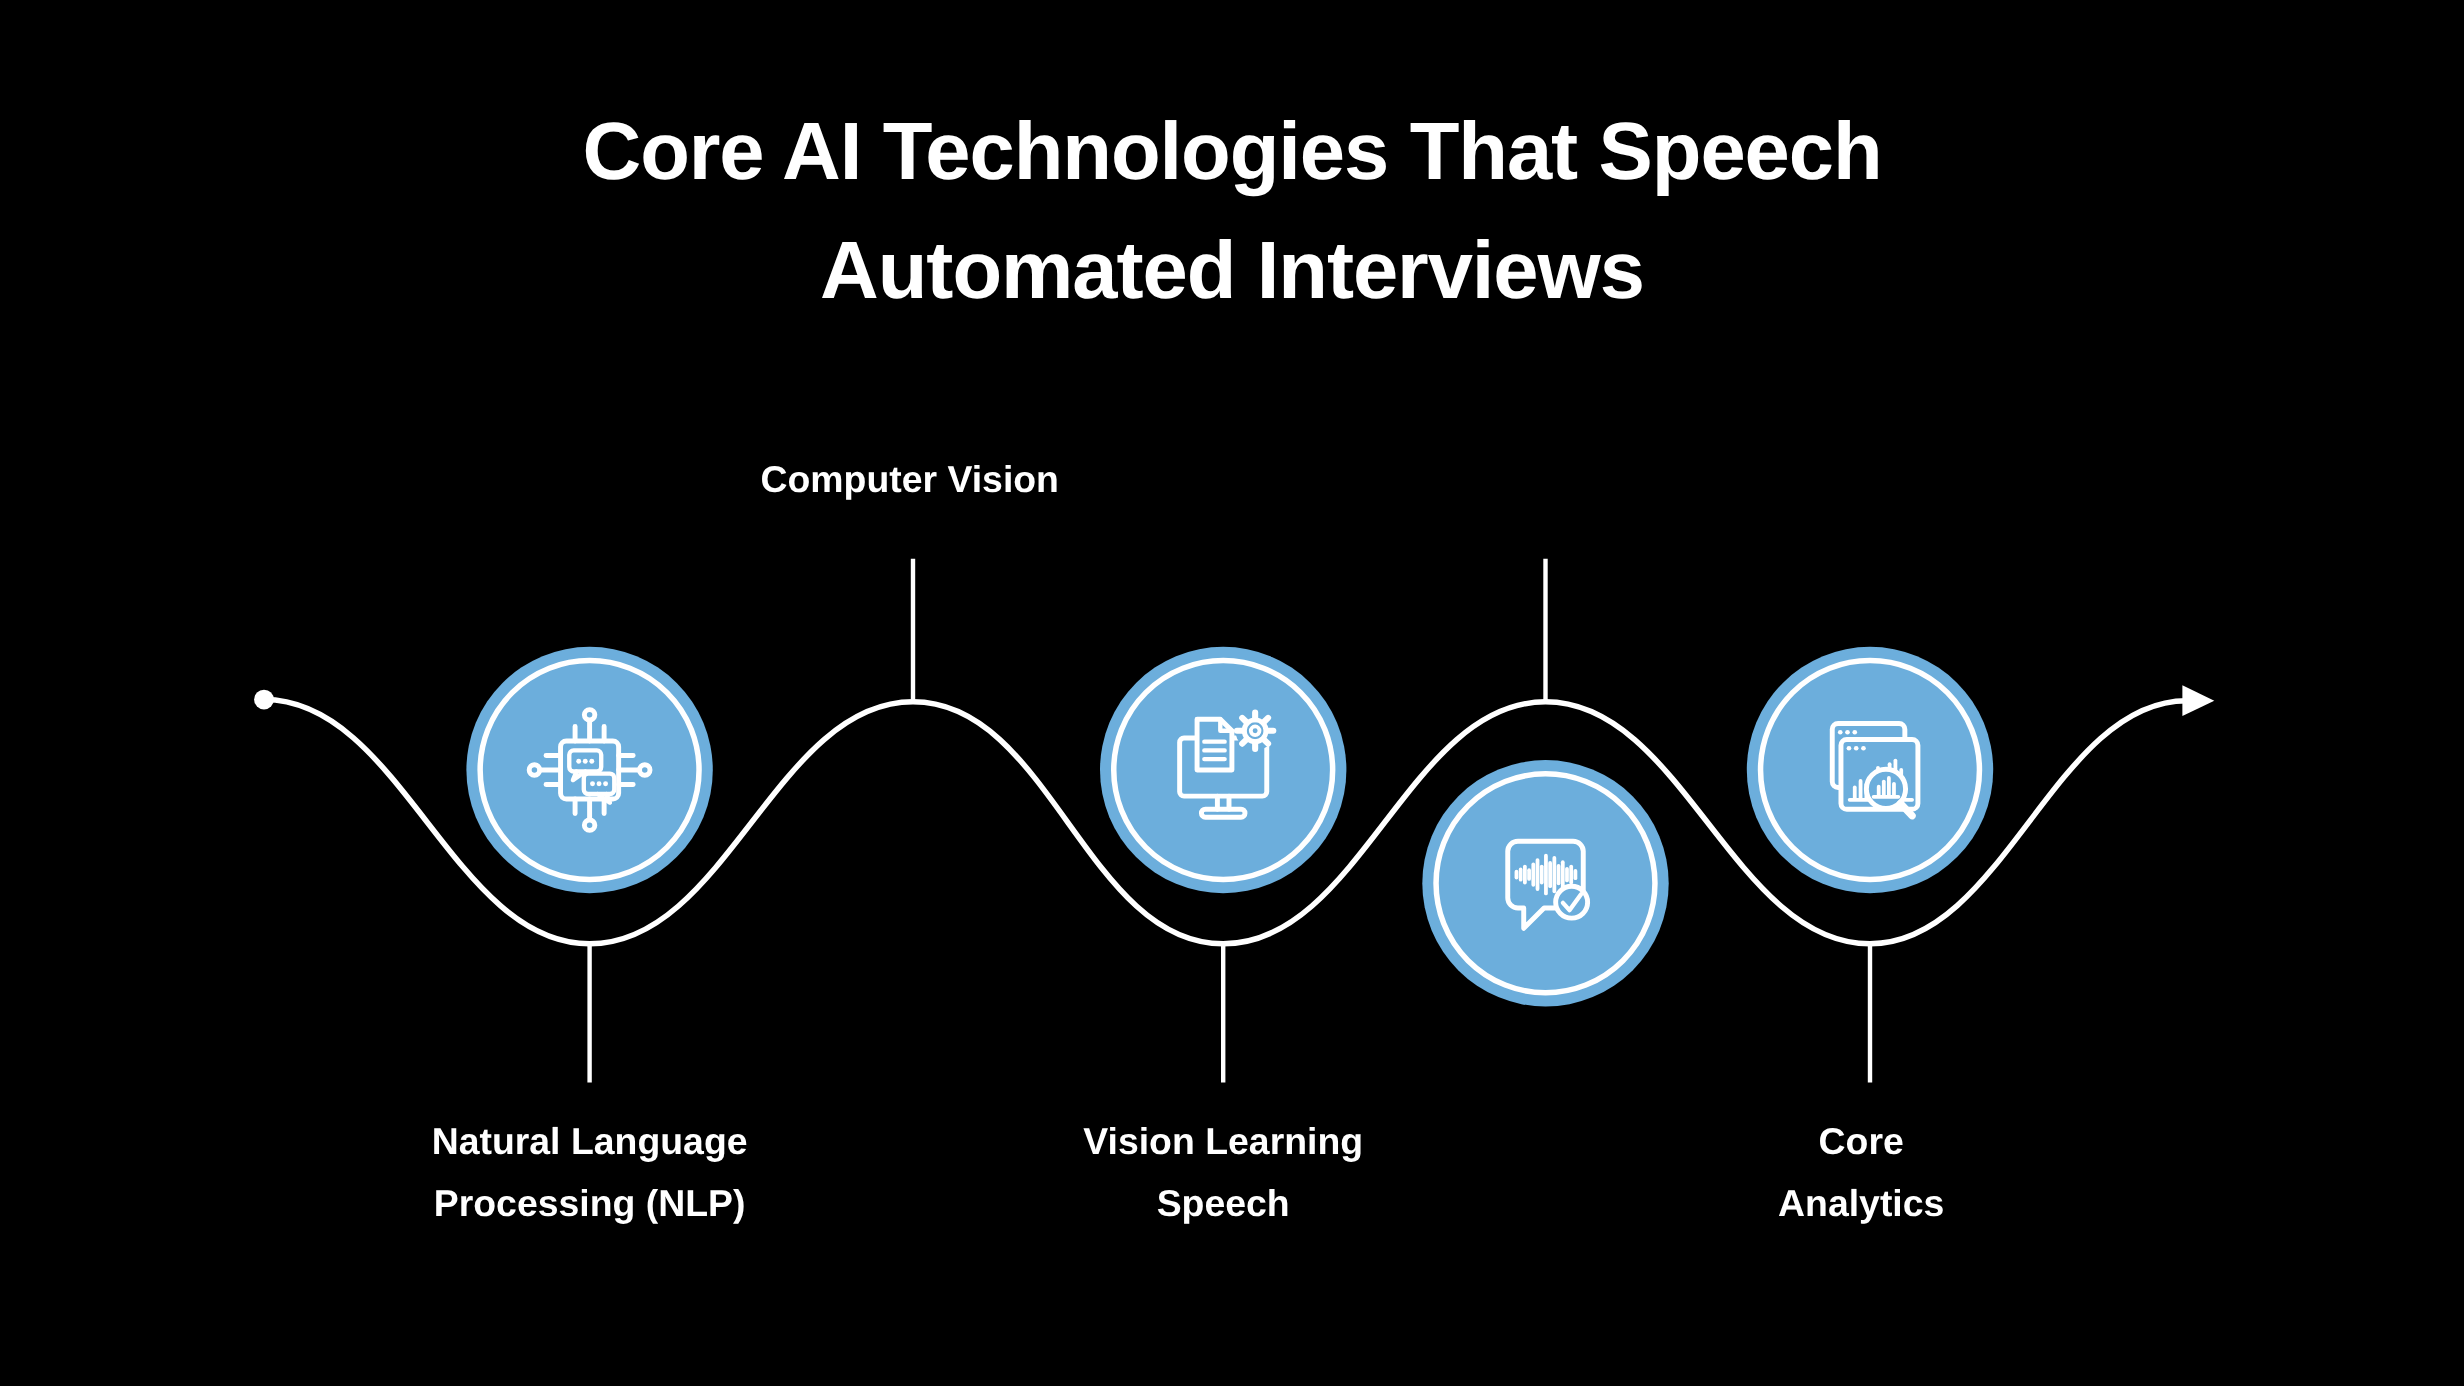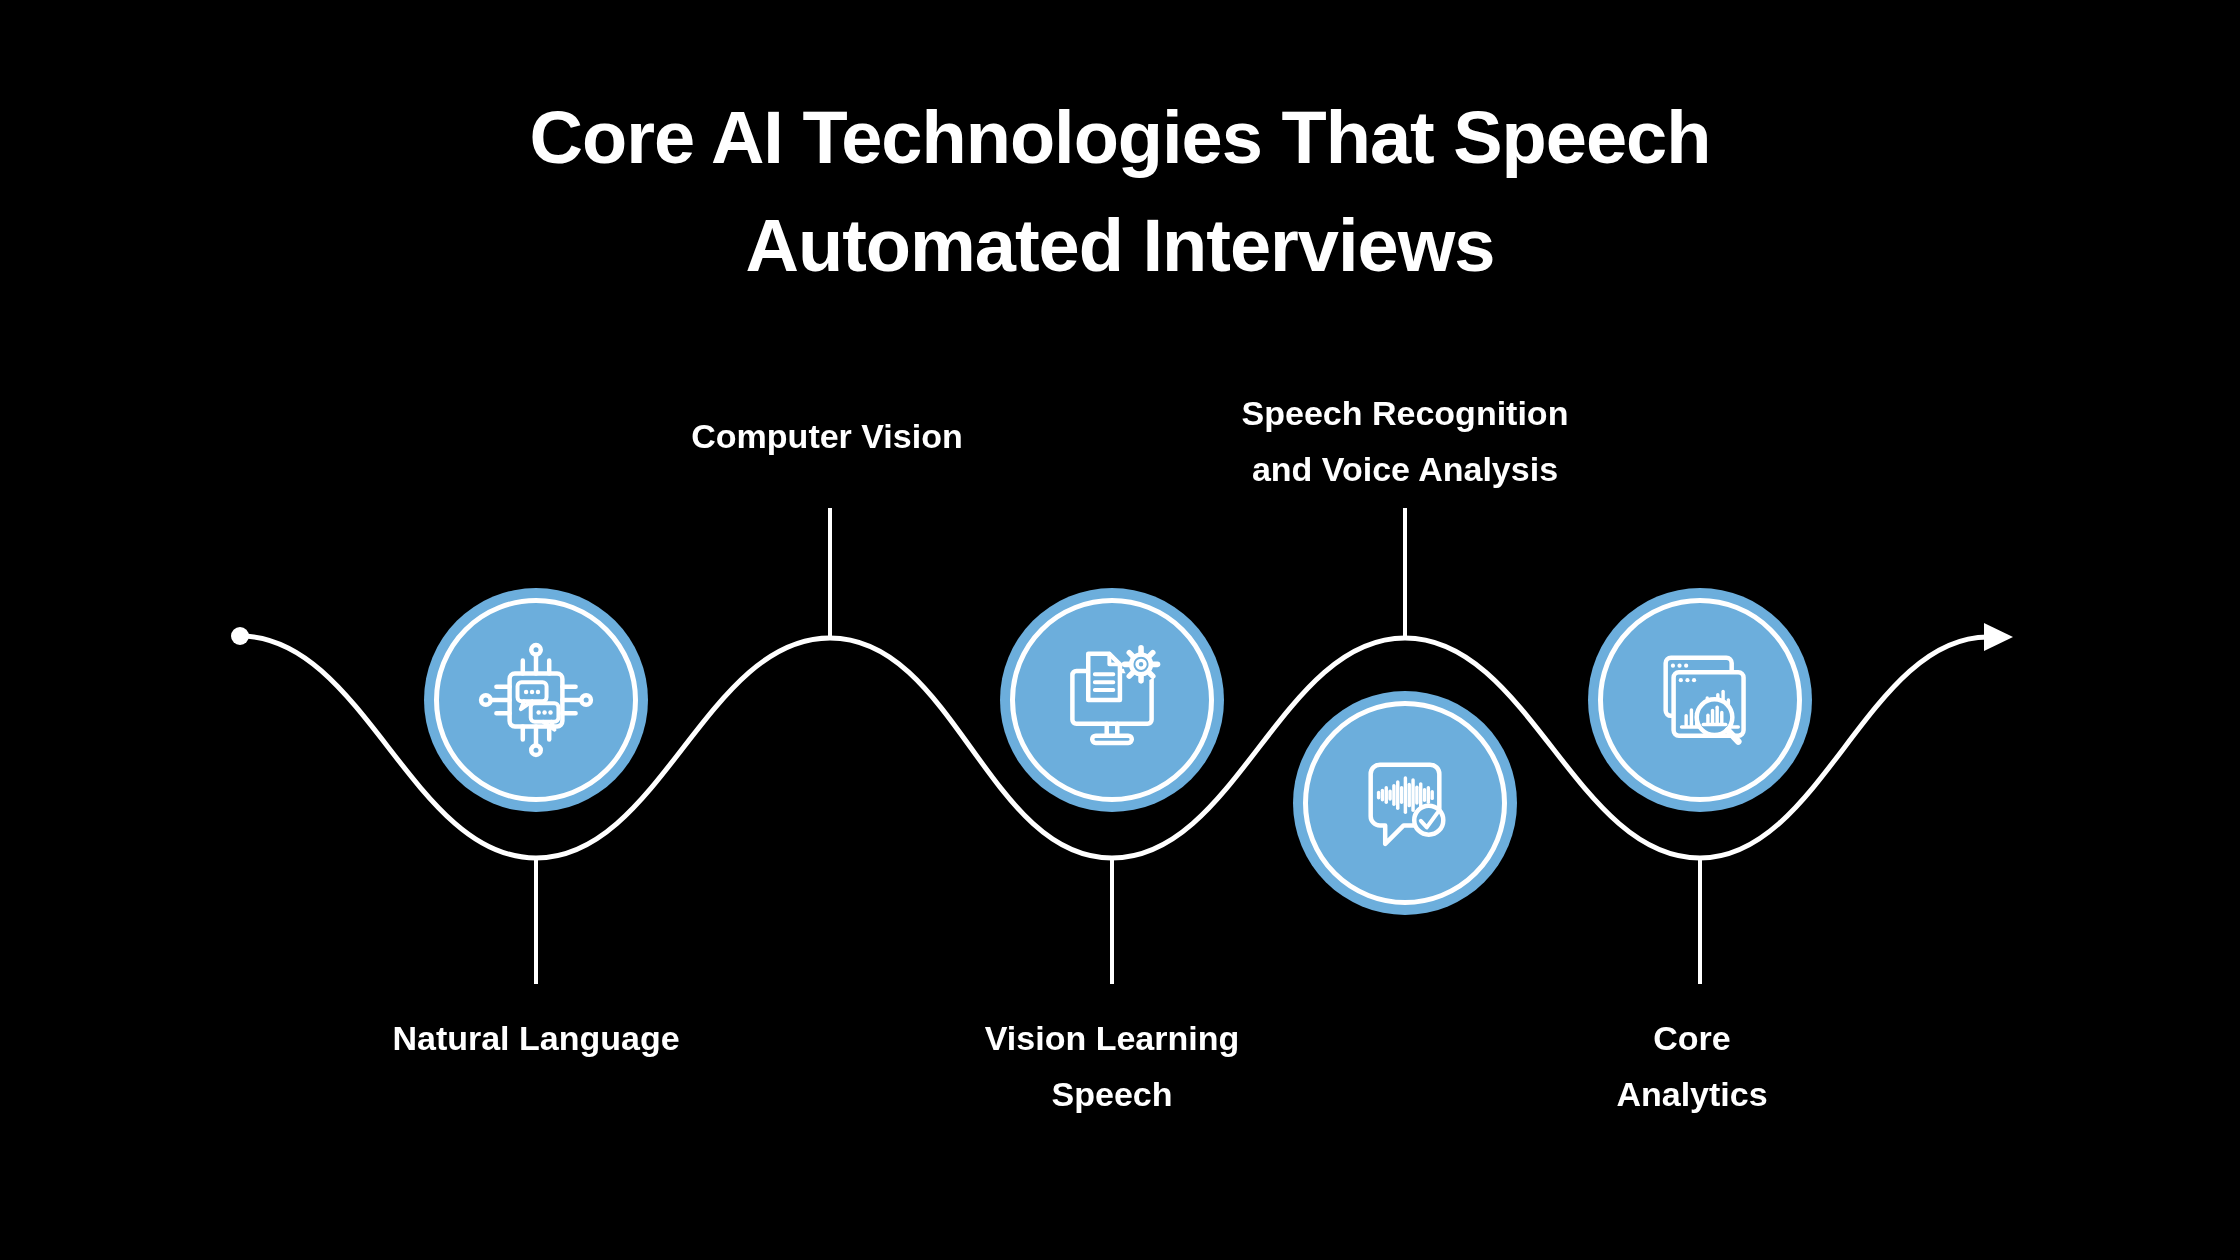--- a/index.html
+++ b/index.html
@@ -182,34 +182,31 @@
             <path d="M63 55.5 v11.5"></path>
             <path d="M66.5 59.5 v7.5"></path>
         </g>
         <path d="M71 73 L79 81.5" stroke-width="5"></path>
       </g>
     </svg>
   </div>
 
   <div class="label" style="left:536px; top:1010px;">
     <span>Natural Language</span>
+    <span>Processing (NLP)</span>
   </div>
 
   <div class="label" style="left:827px; top:408px;">
     <span>Computer Vision</span>
   </div>
 
   <div class="label" style="left:1112px; top:1010px;">
     <span>Vision Learning</span>
     <span>Speech</span>
   </div>
 
-  <div class="label" style="left:1405px; top:385px;">
-    <span>Speech Recognition</span>
-    <span>and Voice Analysis</span>
-  </div>
 
   <div class="label" style="left:1692px; top:1010px;">
     <span>Core</span>
     <span>Analytics</span>
   </div>
 
 </div>
 
 </body></html>

